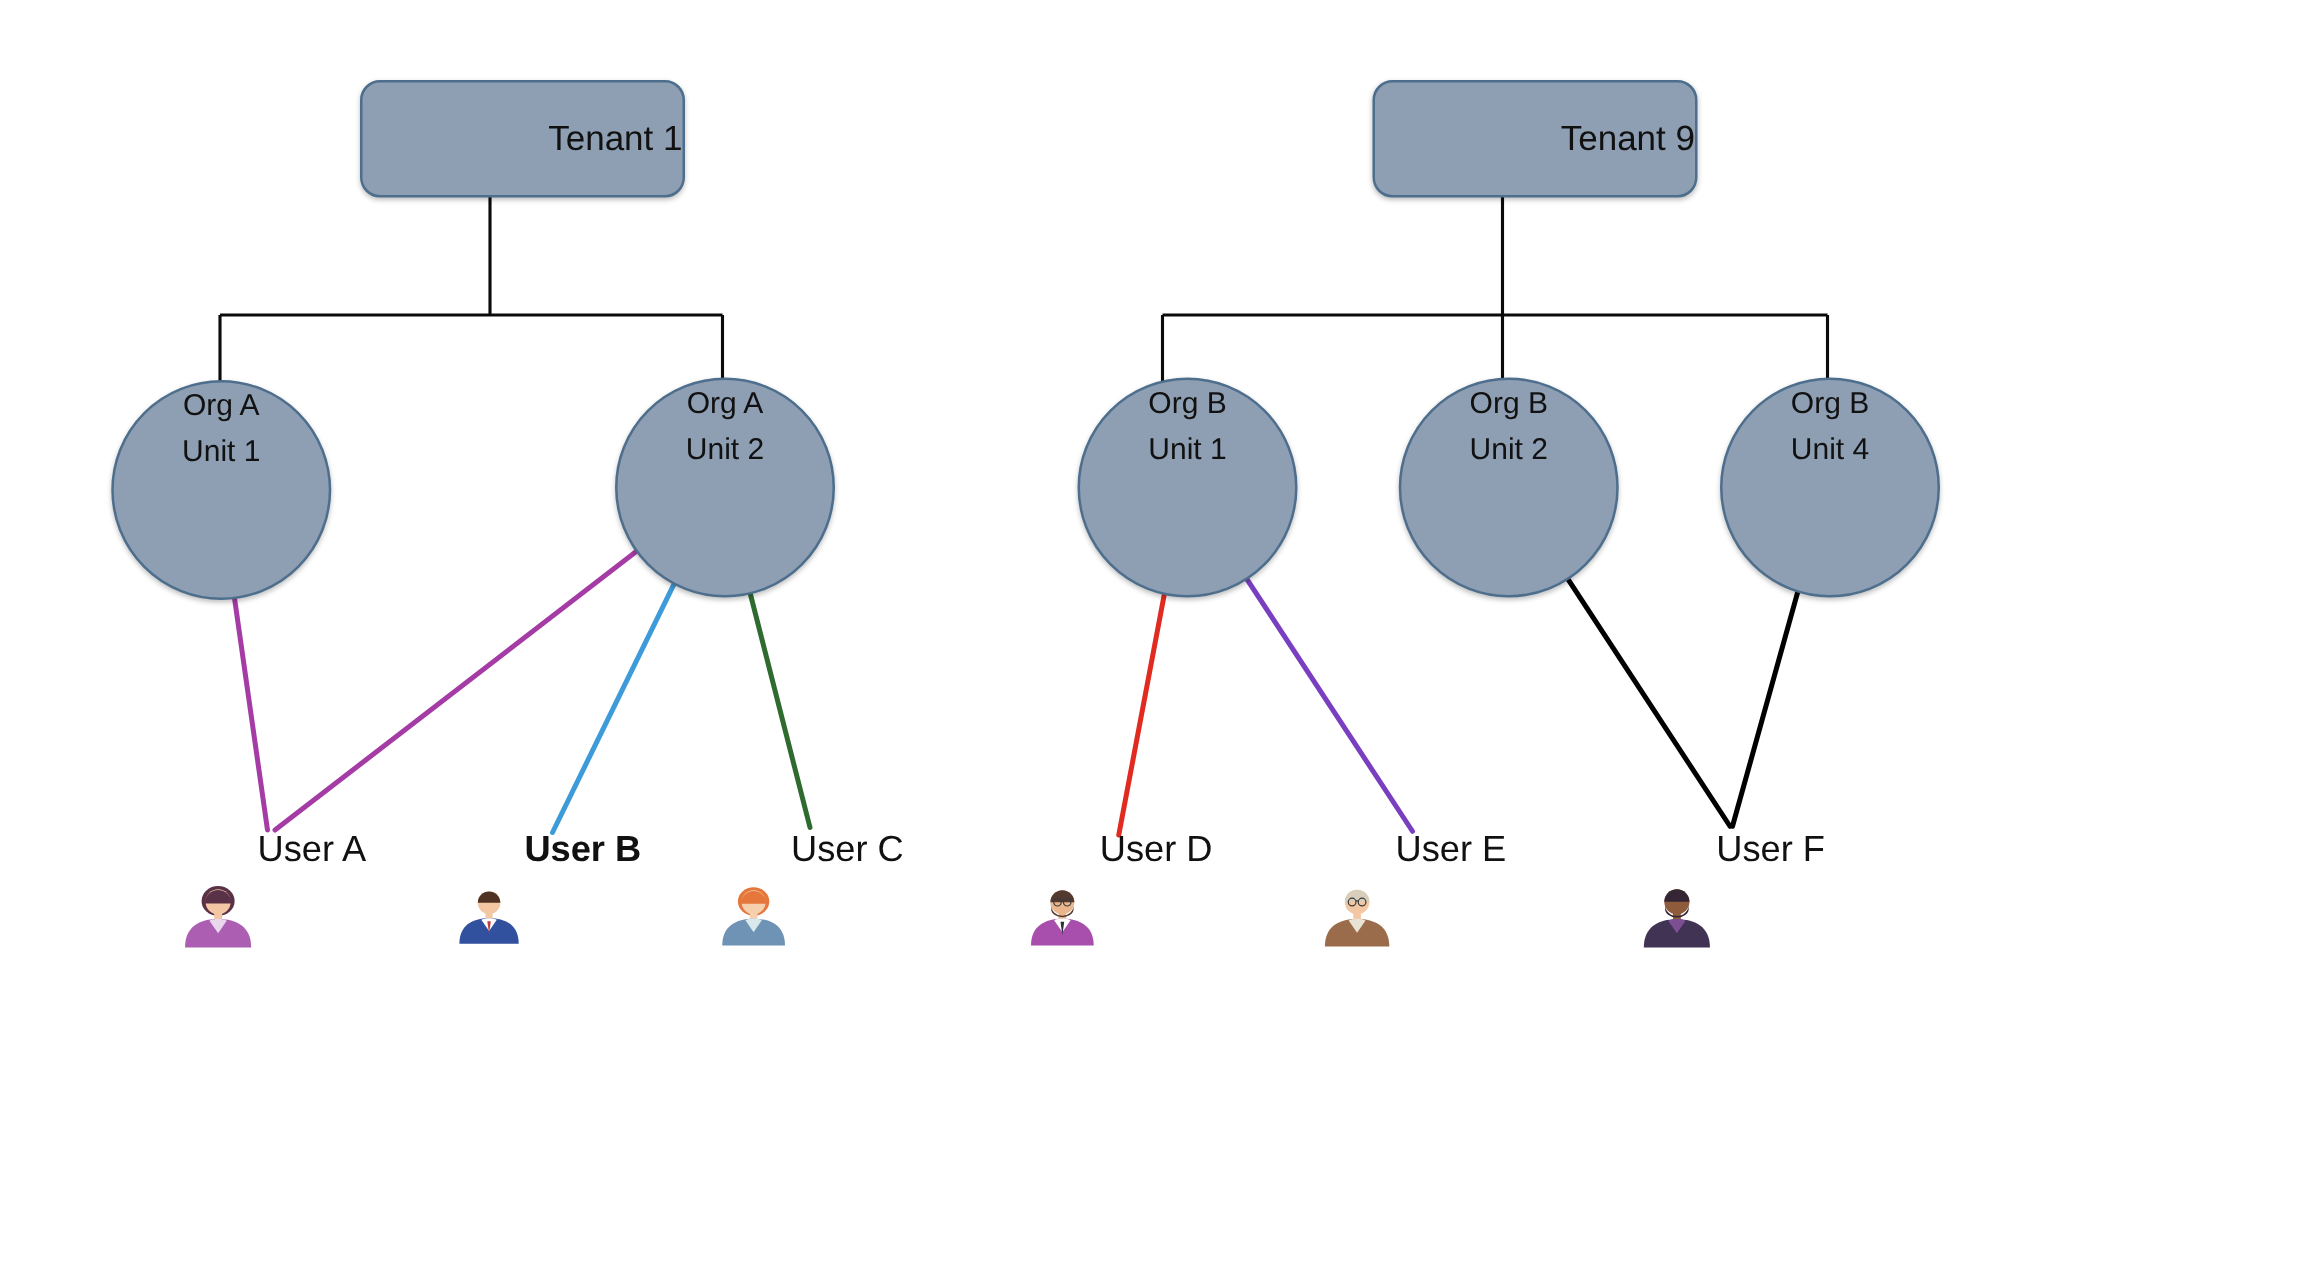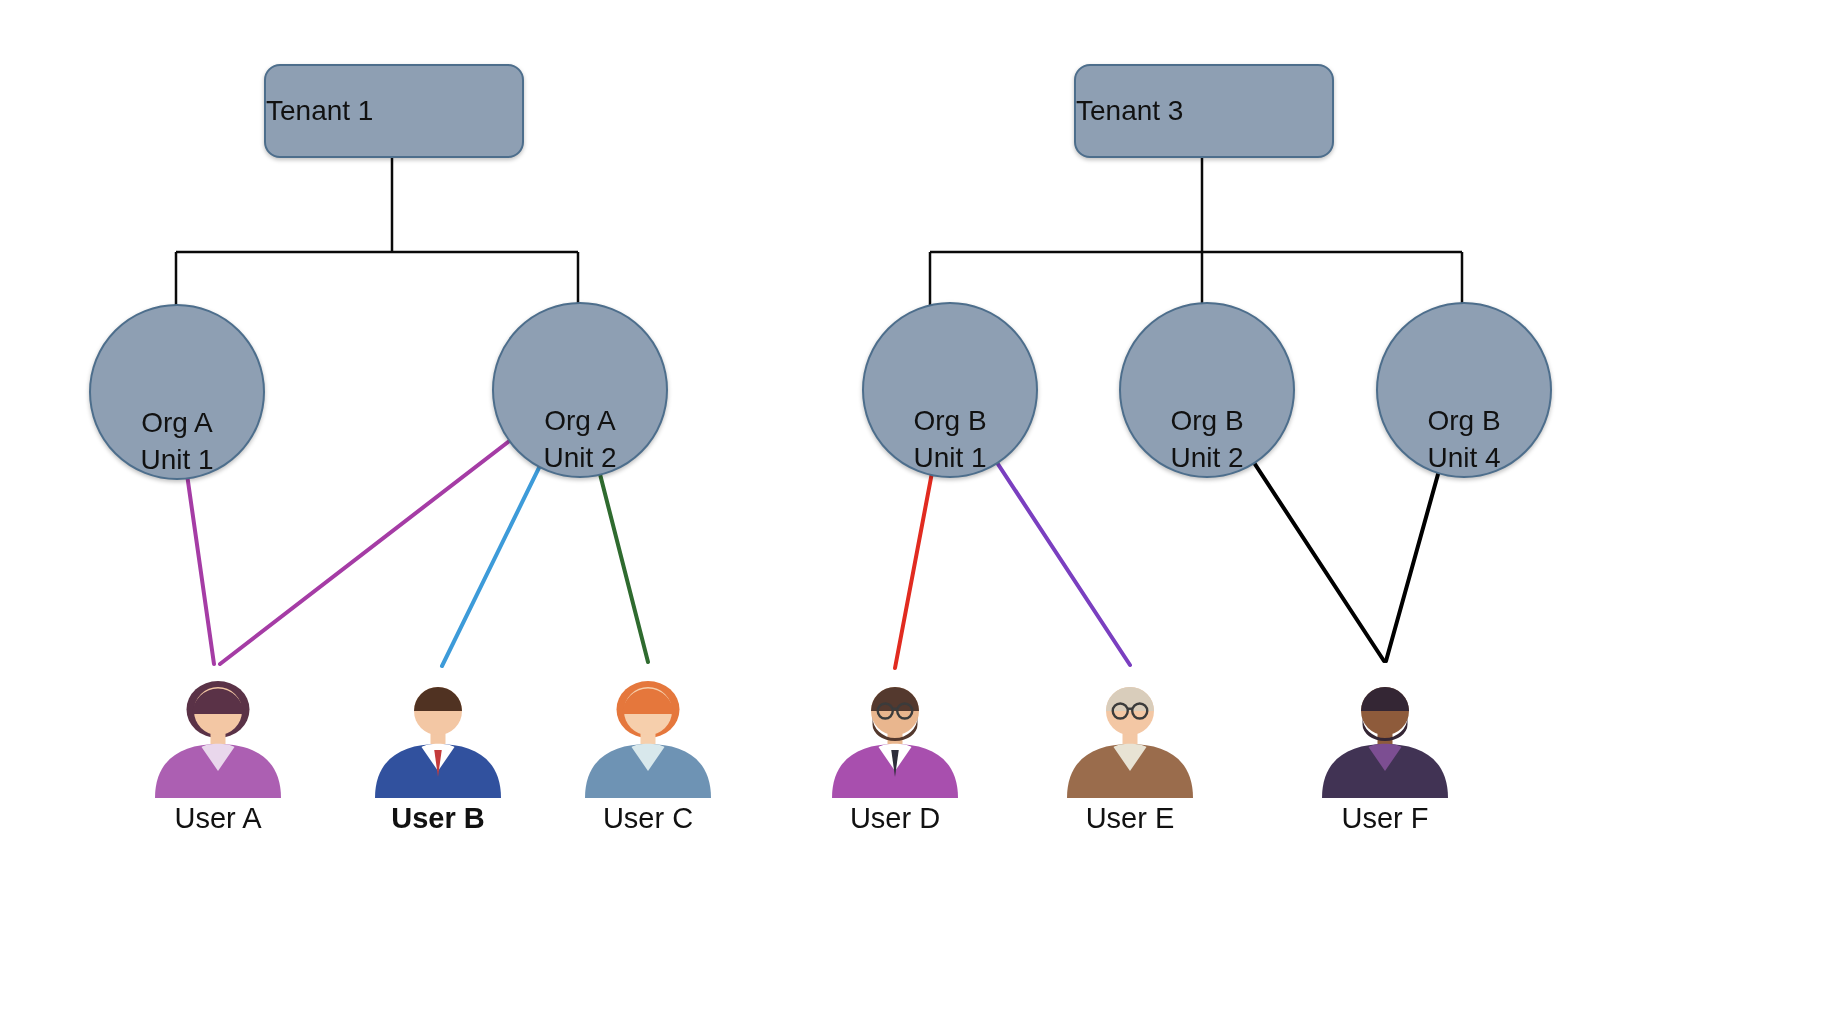--- a/index.html
+++ b/index.html
@@ -13,35 +13,36 @@
   }
   .lines-layer{position:absolute;left:0;top:0;width:1840px;height:1012px;}
   .tree{stroke:var(--tree-line,#000);stroke-width:2.5;}
   .edge{stroke-width:4;stroke-linecap:round;}
   .tenant{
     position:absolute;width:256px;height:90px;
     border-radius:16px;
     background:var(--node-fill,#8e9fb3);
     border:2px solid var(--node-border,#4d6e8c);
     box-shadow:0 2px 4px rgba(0,0,0,.25);
-    display:flex;align-items:center;justify-content:flex-start;
+    display:flex;align-items:center;justify-content:flex-end;
     font-size:28px;
+    margin-left:24px;
   }
   .org{
     position:absolute;width:172px;height:172px;
     border-radius:50%;
     background:var(--node-fill,#8e9fb3);
     border:2px solid var(--node-border,#4d6e8c);
     box-shadow:0 2px 4px rgba(0,0,0,.25);
-    display:flex;flex-direction:column;align-items:center;justify-content:flex-end;
-    font-size:28px;line-height:37px;text-align:center;
+    display:flex;flex-direction:column;align-items:center;justify-content:flex-start;
+    font-size:24px;line-height:37px;text-align:center;
   }
   .user{
     position:absolute;width:150px;
-    display:flex;flex-direction:column;align-items:center;
+    display:flex;flex-direction:row;align-items:flex-start;
   }
   .user svg{display:block;}
   .user-label{margin-top:4px;font-size:29px;white-space:nowrap;}
 </style>
 </head>
 <body>
 
 <div class="canvas">
 
   <svg class="lines-layer" width="1840" height="1012" viewBox="0 0 1840 1012">
@@ -63,21 +64,21 @@
     <line class="edge" x1="948" y1="388" x2="895" y2="668" stroke="#E12B20"></line>
     <line class="edge" x1="948" y1="388" x2="1130" y2="665" stroke="#7A3FC0"></line>
     <line class="edge" x1="1205" y1="388" x2="1384" y2="661" stroke="#000000"></line>
     <line class="edge" x1="1462" y1="388" x2="1386" y2="661" stroke="#000000"></line>
   </svg>
 
   <div class="tenant" style="left:264px;top:64px;">
     <span>Tenant 1</span>
   </div>
   <div class="tenant" style="left:1074px;top:64px;">
-    <span>Tenant 3</span>
+    <span>Tenant 9</span>
   </div>
 
   <div class="org" style="left:89px;top:304px;">
     <div>Org A</div>
     <div>Unit 1</div>
   </div>
   <div class="org" style="left:492px;top:302px;">
     <div>Org A</div>
     <div>Unit 2</div>
   </div>

